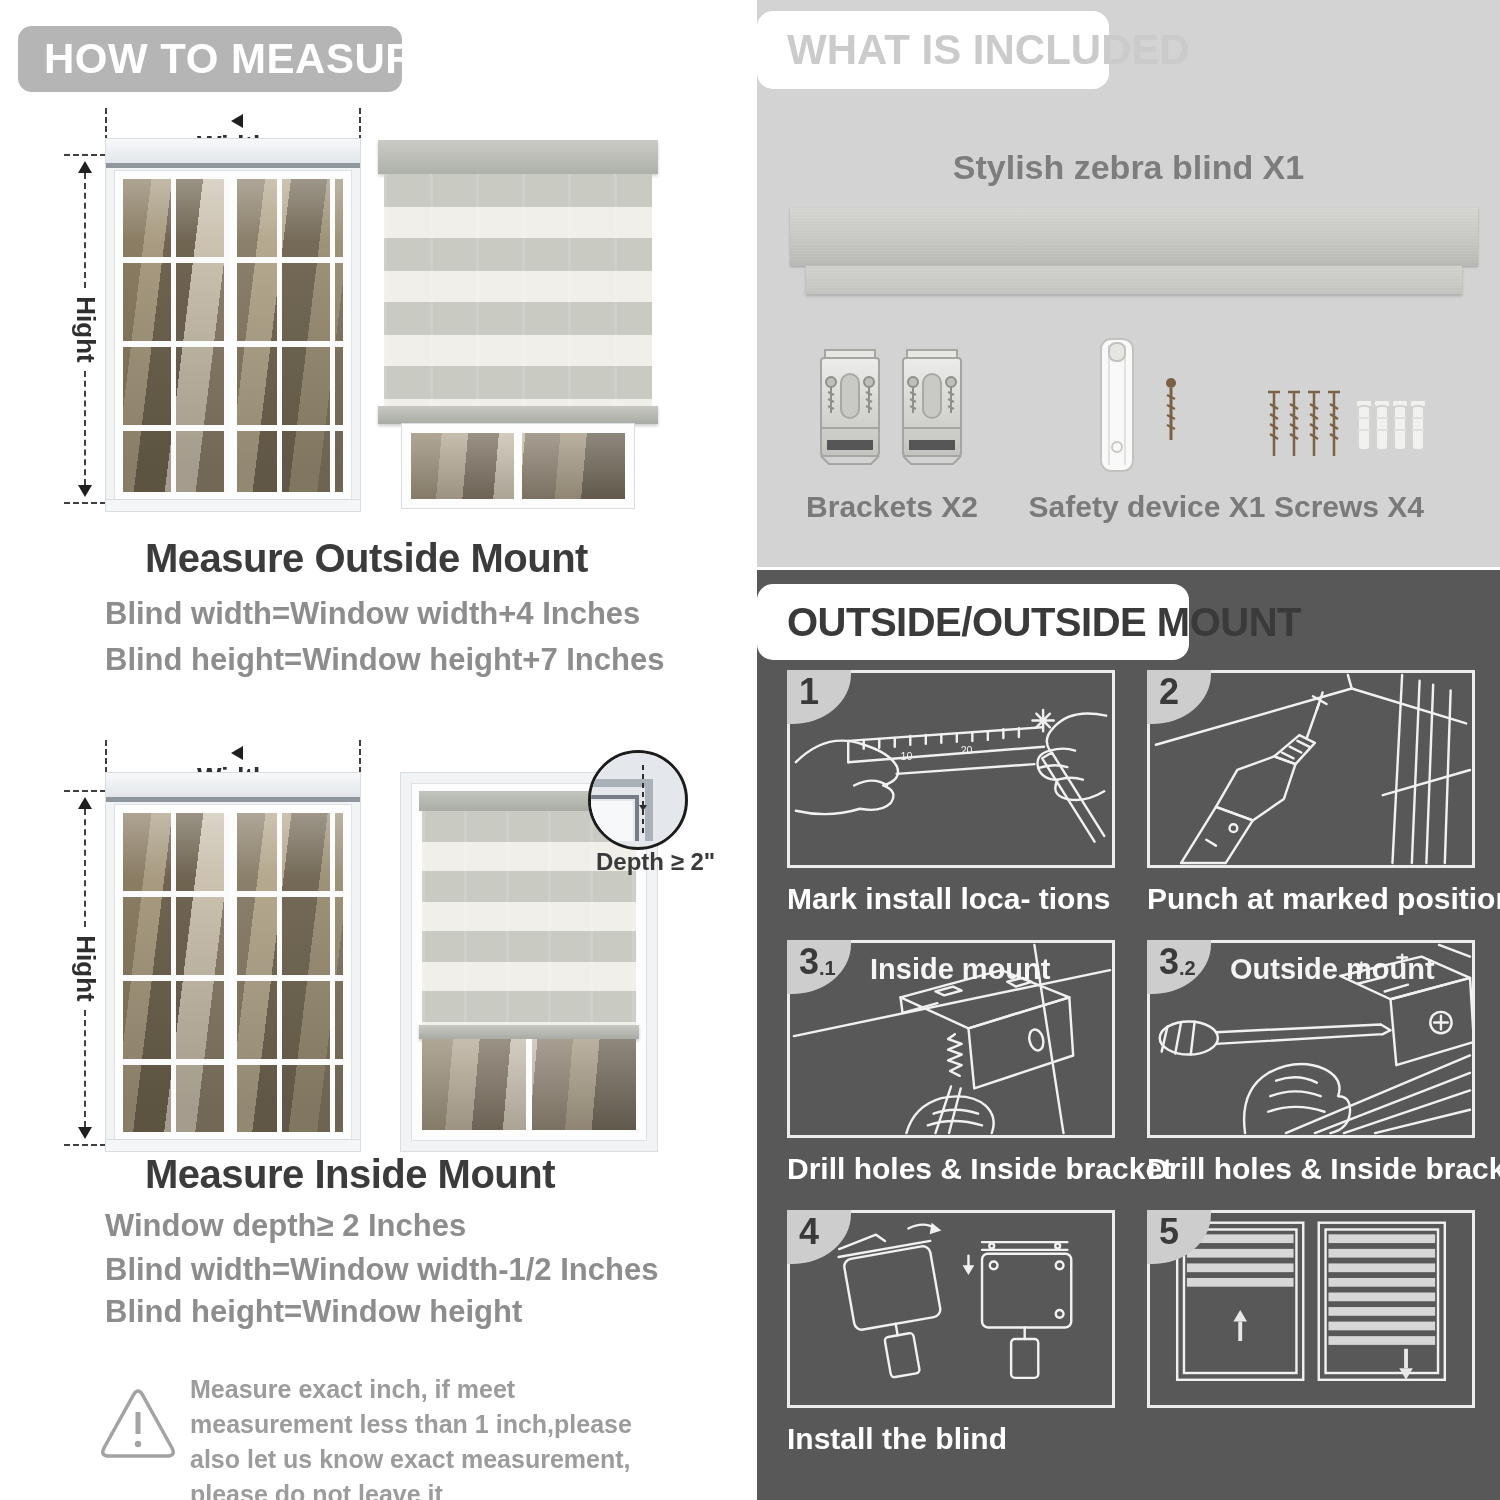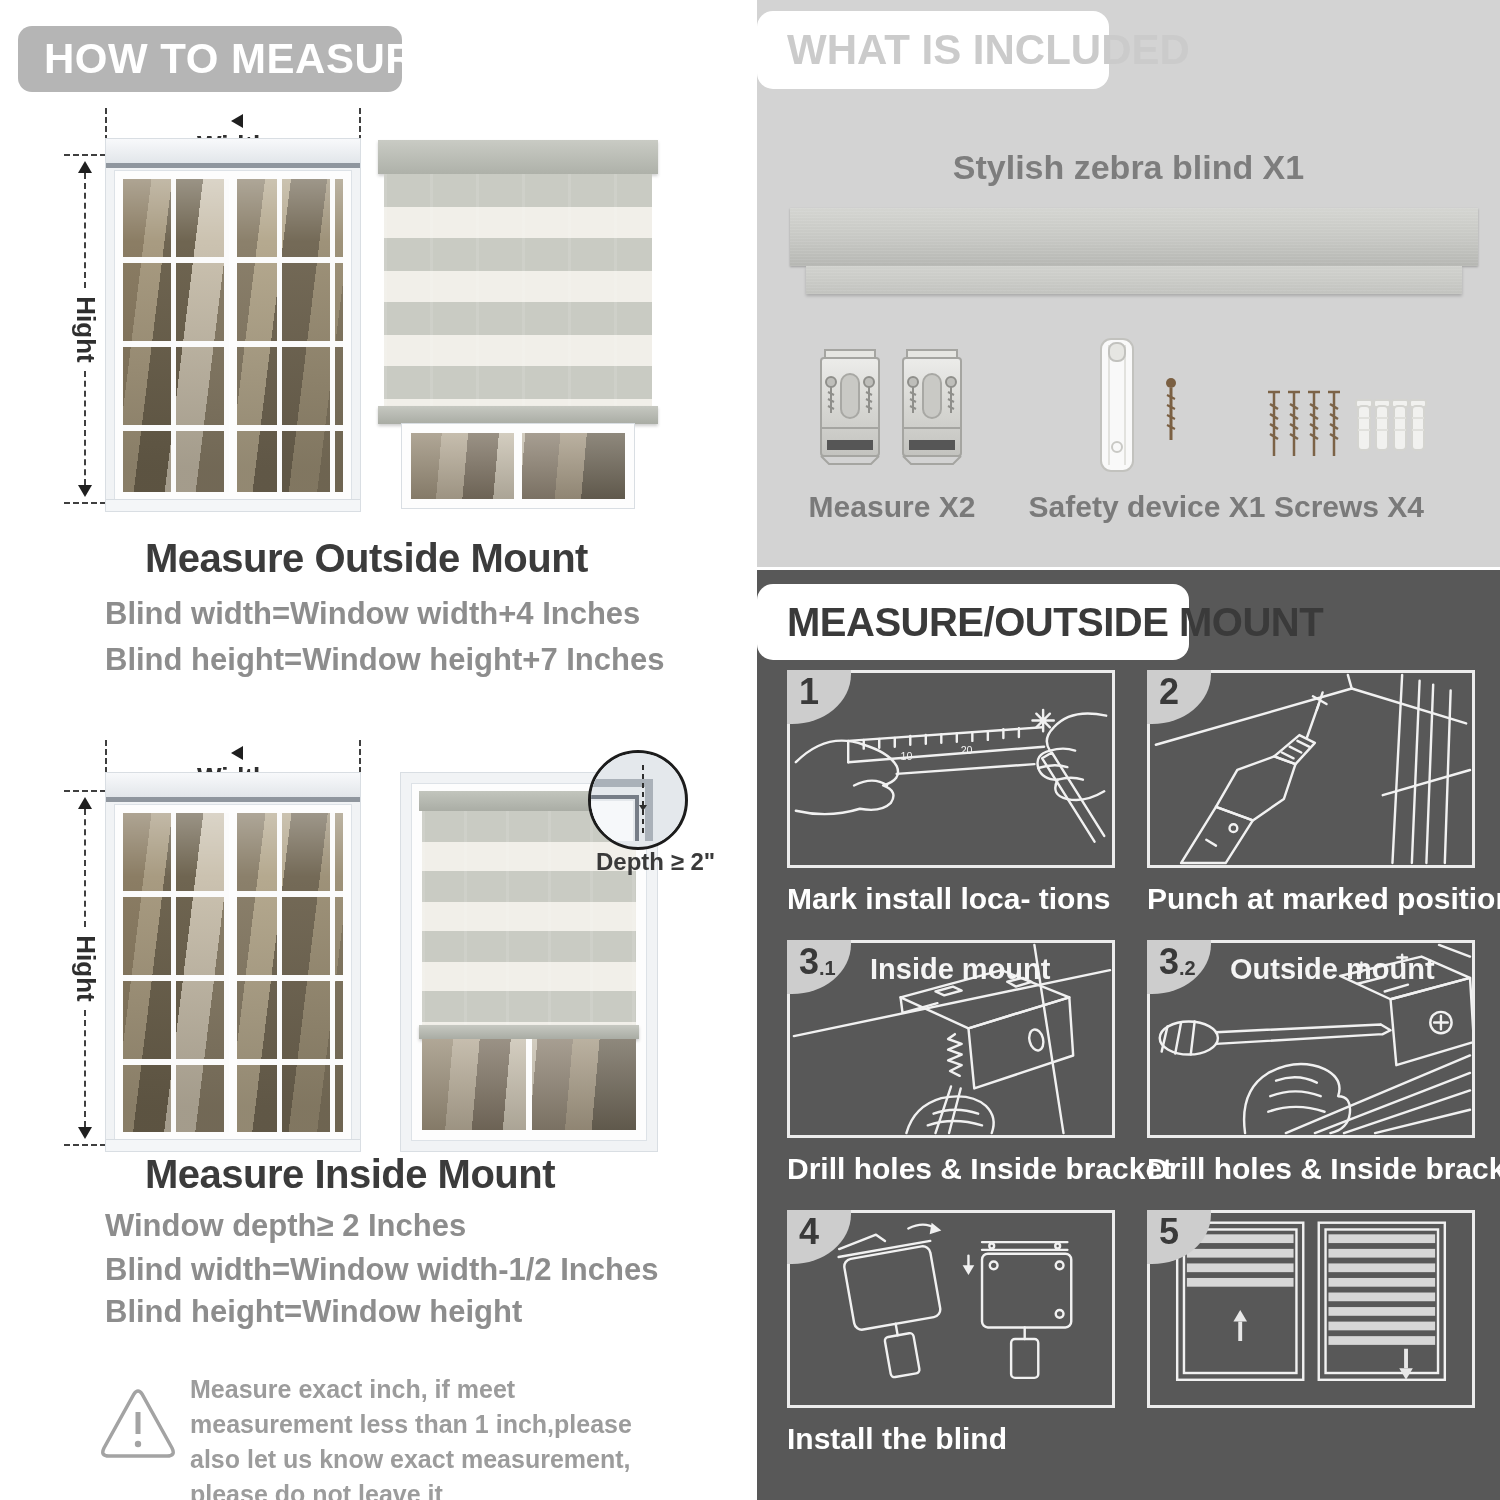--- a/index.html
+++ b/index.html
@@ -286,27 +286,27 @@
       <rect x="112" y="18" width="16" height="7" rx="2"></rect>
         <rect x="114" y="24" width="12" height="44" rx="4"></rect>
       <rect x="130" y="18" width="16" height="7" rx="2"></rect>
         <rect x="132" y="24" width="12" height="44" rx="4"></rect>
       <rect x="148" y="18" width="16" height="7" rx="2"></rect>
         <rect x="150" y="24" width="12" height="44" rx="4"></rect>
     </g>
     <path d="M96,36 h12 M96,48 h12 M114,36 h12 M114,48 h12 M132,36 h12 M132,48 h12 M150,36 h12 M150,48 h12" stroke="#e0e0dc" stroke-width="2" fill="none"></path>
   </svg>
 
-  <div class="item-label" style="left:35px;width:200px;">Measure X2</div>
+  <div class="item-label" style="left:35px;width:200px;">Brackets X2</div>
   <div class="item-label" style="left:266px;width:248px;">Safety device X1</div>
   <div class="item-label" style="left:512px;width:160px;">Screws X4</div>
 </div>
 
 <div class="abs rb">
-  <div class="iom-bar">MEASURE/OUTSIDE MOUNT</div>
+  <div class="iom-bar">OUTSIDE/OUTSIDE MOUNT</div>
 
   <div class="panel" style="left:30px;top:100px;">
     <div class="badge">
         <span class="main">1</span>
         <span class="sub"></span>
       </div>
     <svg viewBox="0 0 328 198">
       <g stroke="#f1f1f1" stroke-width="2.5" fill="none" stroke-linecap="round" stroke-linejoin="round">
         <path d="M58,70 L258,56"></path>
           <path d="M58,92 L260,76"></path>

